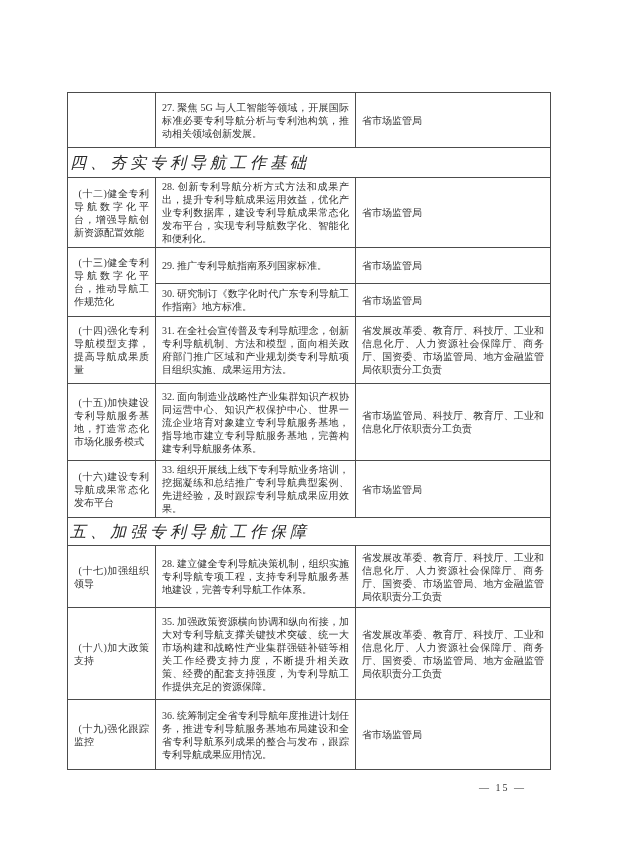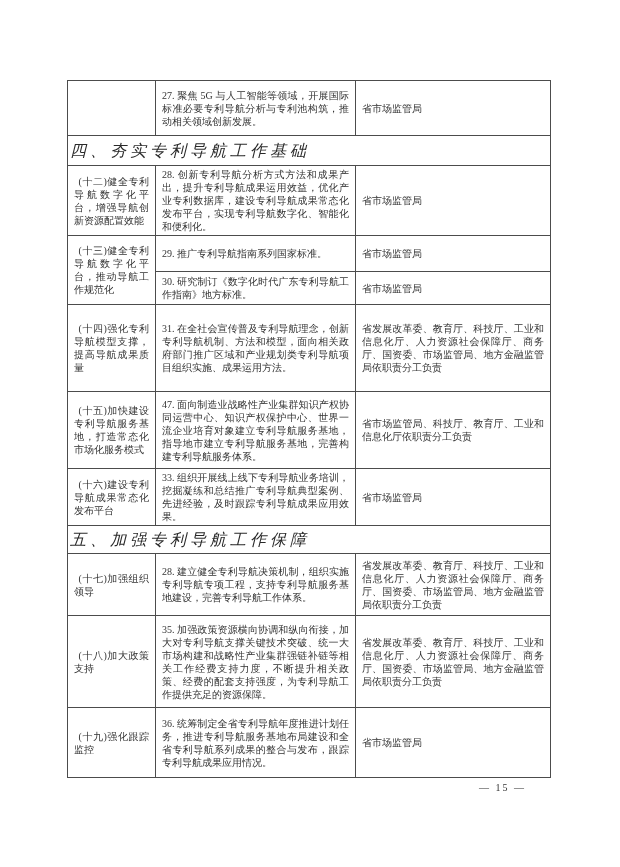--- a/index.html
+++ b/index.html
@@ -12,21 +12,21 @@
     width: 620px;
     height: 867px;
     background: #ffffff;
     font-family: "Liberation Serif", "DejaVu Serif", serif;
     color: #2e2e2e;
     overflow: hidden;
   }
   table.doc-table {
     position: absolute;
     left: 67px;
-    top: 80px;
+    top: 92px;
     width: 483px;
     border-collapse: collapse;
     table-layout: fixed;
   }
   table.doc-table td {
     border: 1px solid #4c4c4c;
     font-size: 10px;
     line-height: 13px;
     vertical-align: middle;
     padding: 2px 6px;
@@ -95,29 +95,29 @@
         <td class="cat-cell" rowspan="2">(十三)健全专利导航数字化平台，推动导航工作规范化</td>
         <td class="measure-cell">29. 推广专利导航指南系列国家标准。</td>
         <td class="unit-cell">省市场监管局</td>
       </tr>
 
       <tr style="height:33px">
         <td class="measure-cell">30. 研究制订《数字化时代广东专利导航工作指南》地方标准。</td>
         <td class="unit-cell">省市场监管局</td>
       </tr>
 
-      <tr style="height:87px">
+      <tr style="height:67px">
         <td class="cat-cell">(十四)强化专利导航模型支撑，提高导航成果质量</td>
         <td class="measure-cell">31. 在全社会宣传普及专利导航理念，创新专利导航机制、方法和模型，面向相关政府部门推广区域和产业规划类专利导航项目组织实施、成果运用方法。</td>
         <td class="unit-cell">省发展改革委、教育厅、科技厅、工业和信息化厅、人力资源社会保障厅、商务厅、国资委、市场监管局、地方金融监管局依职责分工负责</td>
       </tr>
 
       <tr style="height:77px">
         <td class="cat-cell">(十五)加快建设专利导航服务基地，打造常态化市场化服务模式</td>
-        <td class="measure-cell">47. 面向制造业战略性产业集群知识产权协同运营中心、知识产权保护中心、世界一流企业培育对象建立专利导航服务基地，指导地市建立专利导航服务基地，完善构建专利导航服务体系。</td>
+        <td class="measure-cell">32. 面向制造业战略性产业集群知识产权协同运营中心、知识产权保护中心、世界一流企业培育对象建立专利导航服务基地，指导地市建立专利导航服务基地，完善构建专利导航服务体系。</td>
         <td class="unit-cell">省市场监管局、科技厅、教育厅、工业和信息化厅依职责分工负责</td>
       </tr>
 
       <tr style="height:47px">
         <td class="cat-cell">(十六)建设专利导航成果常态化发布平台</td>
         <td class="measure-cell">33. 组织开展线上线下专利导航业务培训，挖掘凝练和总结推广专利导航典型案例、先进经验，及时跟踪专利导航成果应用效果。</td>
         <td class="unit-cell">省市场监管局</td>
       </tr>
 
       <tr class="section-row" style="height:28px">

